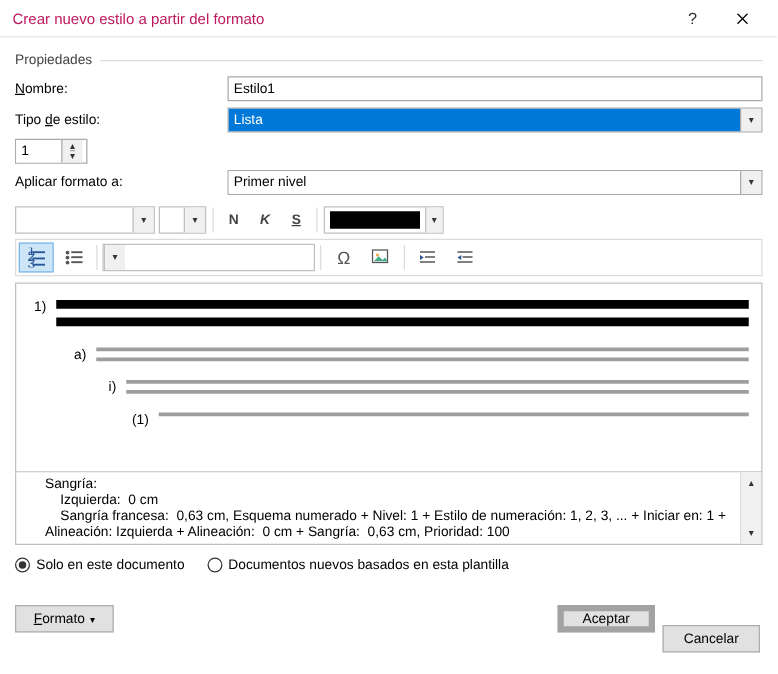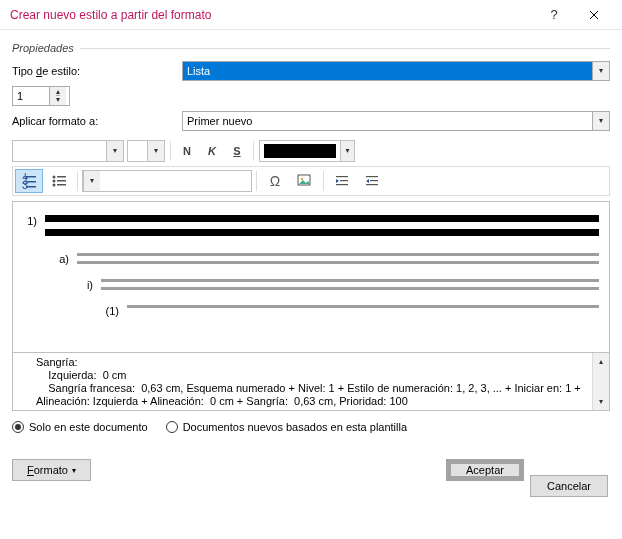--- a/index.html
+++ b/index.html
@@ -5,21 +5,21 @@
 * { box-sizing: border-box; margin: 0; padding: 0; font-family: "Segoe UI", Tahoma, sans-serif; font-size: 11px; }
 body { background: #fff; width: 622px; height: 539px; overflow: hidden; }
 
 .titlebar { height: 30px; display: flex; align-items: center; padding: 0 8px 0 10px; border-bottom: 1px solid #e5e5e5; background: #fff; }
 .title { font-size: 12px; color: #be185d; flex: 1; }
 .tb-btn { width: 40px; height: 28px; display: flex; align-items: center; justify-content: center; color: #333; }
 .tb-btn svg { width: 10px; height: 10px; }
 
 .content { padding: 8px 12px 6px; }
 
-.group-row { display: flex; align-items: center; margin: 4px 0 6px; font-style: italic; }
+.group-row { display: flex; align-items: center; margin: 4px 0 6px; }
 .group-label { font-size: 11px; color: #444; padding-right: 6px; }
 .group-line { flex: 1; height: 1px; background: #dcdcdc; }
 
 .field-row { display: flex; align-items: center; margin: 3px 0; min-height: 22px; }
 .field-label { width: 170px; color: #000; }
 .ul { text-decoration: underline; }
 
 .txt { height: 20px; border: 1px solid #ababab; padding: 1px 4px; background: #fff; flex: 1; }
 .combo { height: 20px; border: 1px solid #ababab; display: flex; background: #fff; flex: 1; }
 .combo .sel { flex: 1; background: #0078d7; color: #fff; padding: 1px 4px; line-height: 16px; }
@@ -83,20 +83,24 @@
   </div>
 </div>
 
 <div class="content">
 
   <div class="group-row">
     <span class="group-label">Propiedades</span>
     <div class="group-line"></div>
   </div>
 
+  <div class="field-row">
+    <div class="field-label"><span class="ul">N</span><span>ombre:</span></div>
+    <input class="txt" value="Estilo1" style="">
+  </div>
 
   <div class="field-row">
     <div class="field-label"><span>Tipo </span><span class="ul">d</span><span>e estilo:</span></div>
     <div class="combo">
       <div class="sel">Lista</div>
       <div class="drop">
           <span class="drop-tri">▾</span>
         </div>
     </div>
   </div>
@@ -112,21 +116,21 @@
         <div>
             <span class="drop-tri">▾</span>
           </div>
       </div>
     </div>
   </div>
 
   <div class="field-row">
     <div class="field-label">Aplicar formato a:</div>
     <div class="combo">
-      <div class="plain">Primer nuevo</div>
+      <div class="plain">Primer nivel</div>
       <div class="drop">
           <span class="drop-tri">▾</span>
         </div>
     </div>
   </div>
 
   <div class="toolbar1">
     <div class="combo-sm" style="width:112px;">
       <div class="v"></div>
         <div class="drop">

